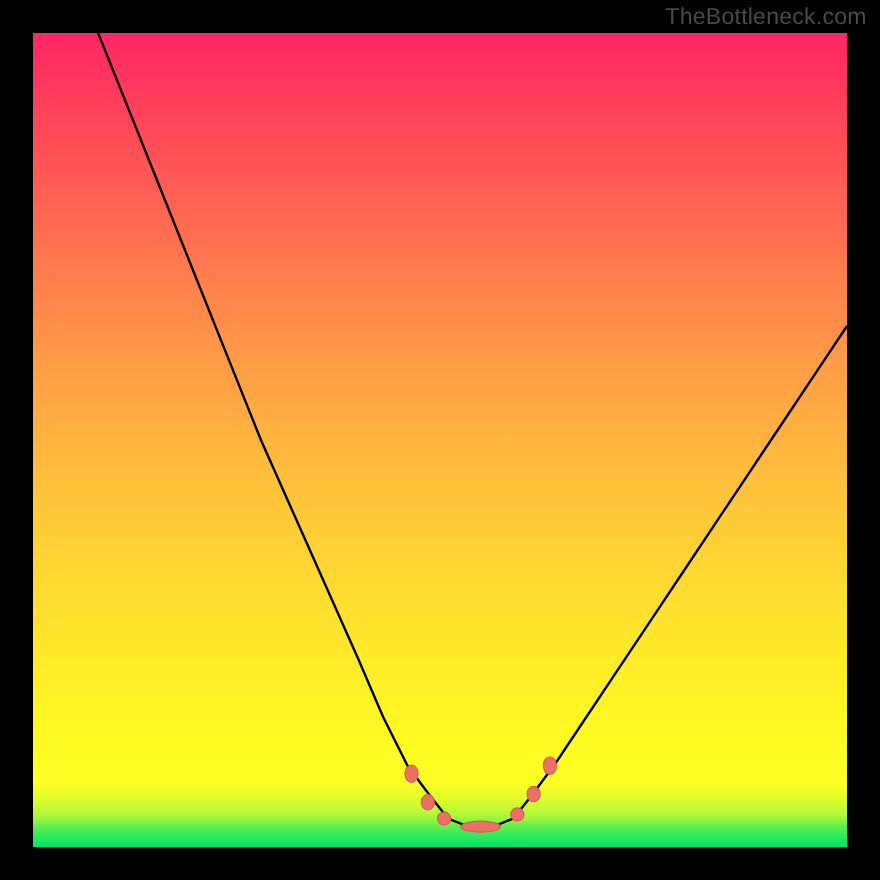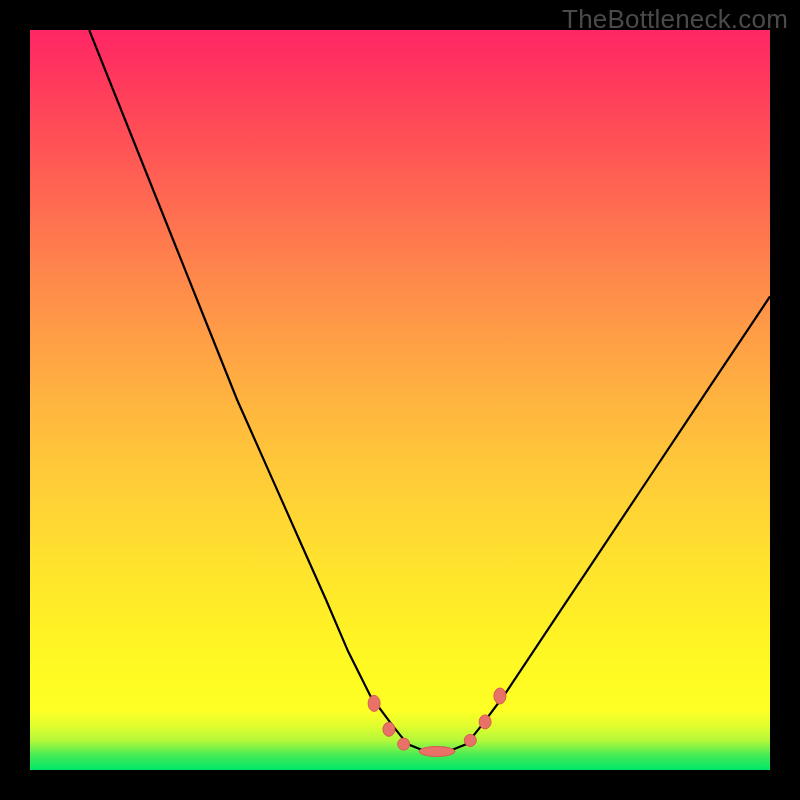--- a/index.html
+++ b/index.html
@@ -43,21 +43,21 @@
       #ff5455 84%,
       #ff3d5b 92%,
       #ff2665 100%
     );
   }
   .watermark {
     position: absolute;
     top: 4px;
     right: 12px;
     color: #4a4a4a;
-    font-size: 26px;
+    font-size: 21px;
     font-weight: 500;
     letter-spacing: 0.2px;
     user-select: none;
   }
   svg.overlay {
     position: absolute;
     inset: 0;
     width: 100%;
     height: 100%;
     pointer-events: none;

